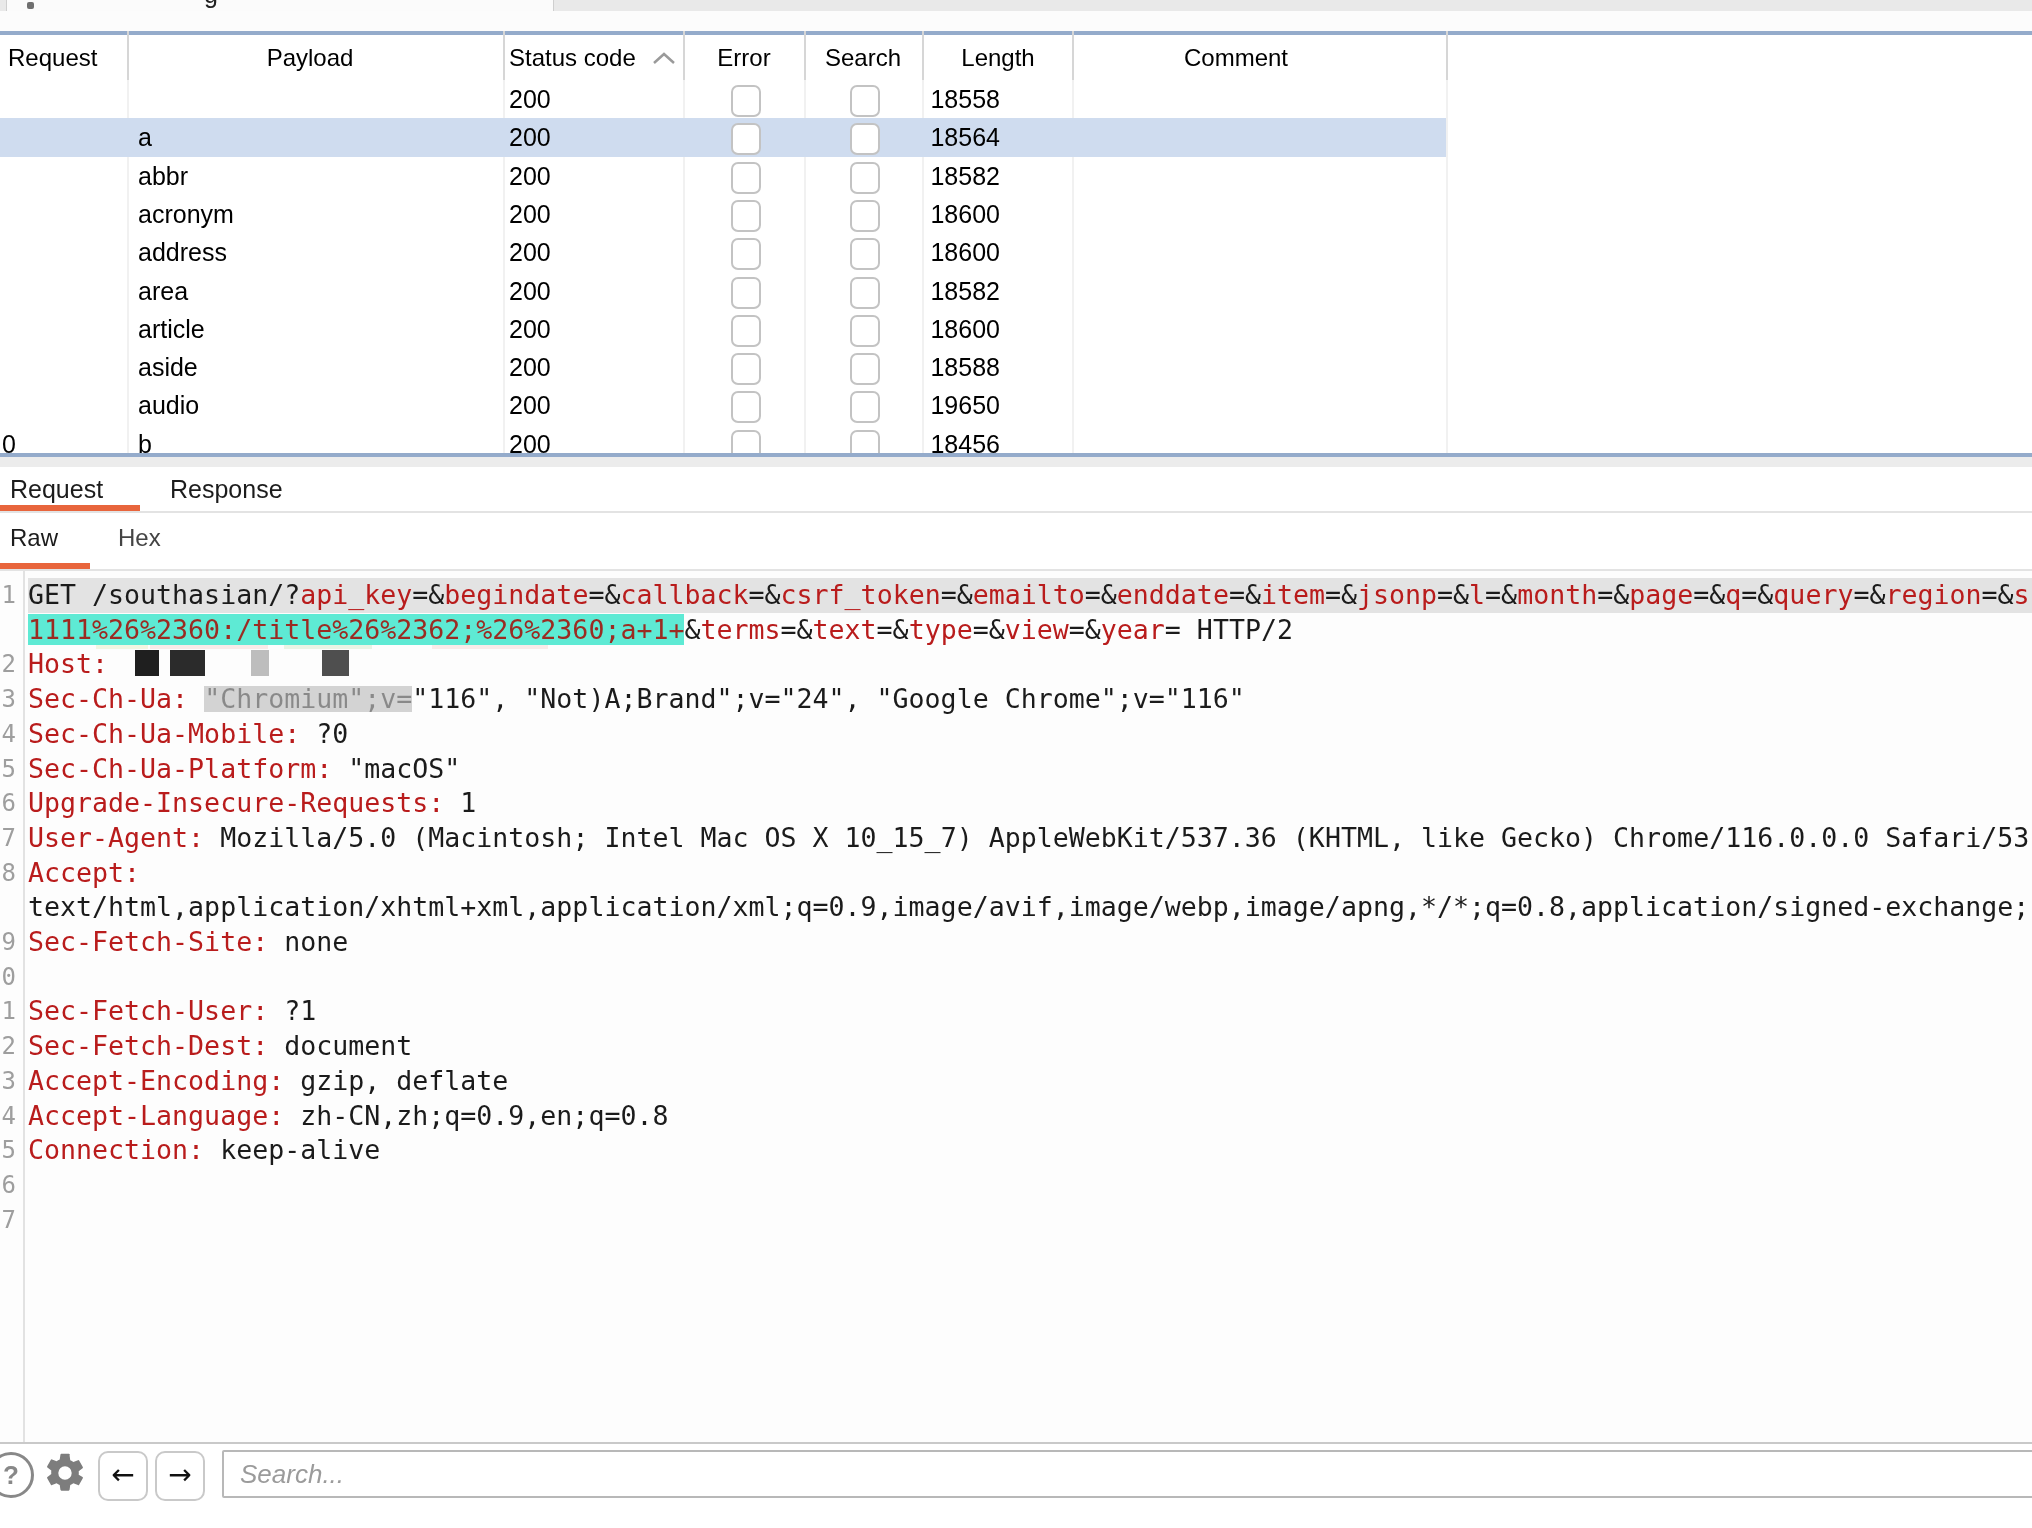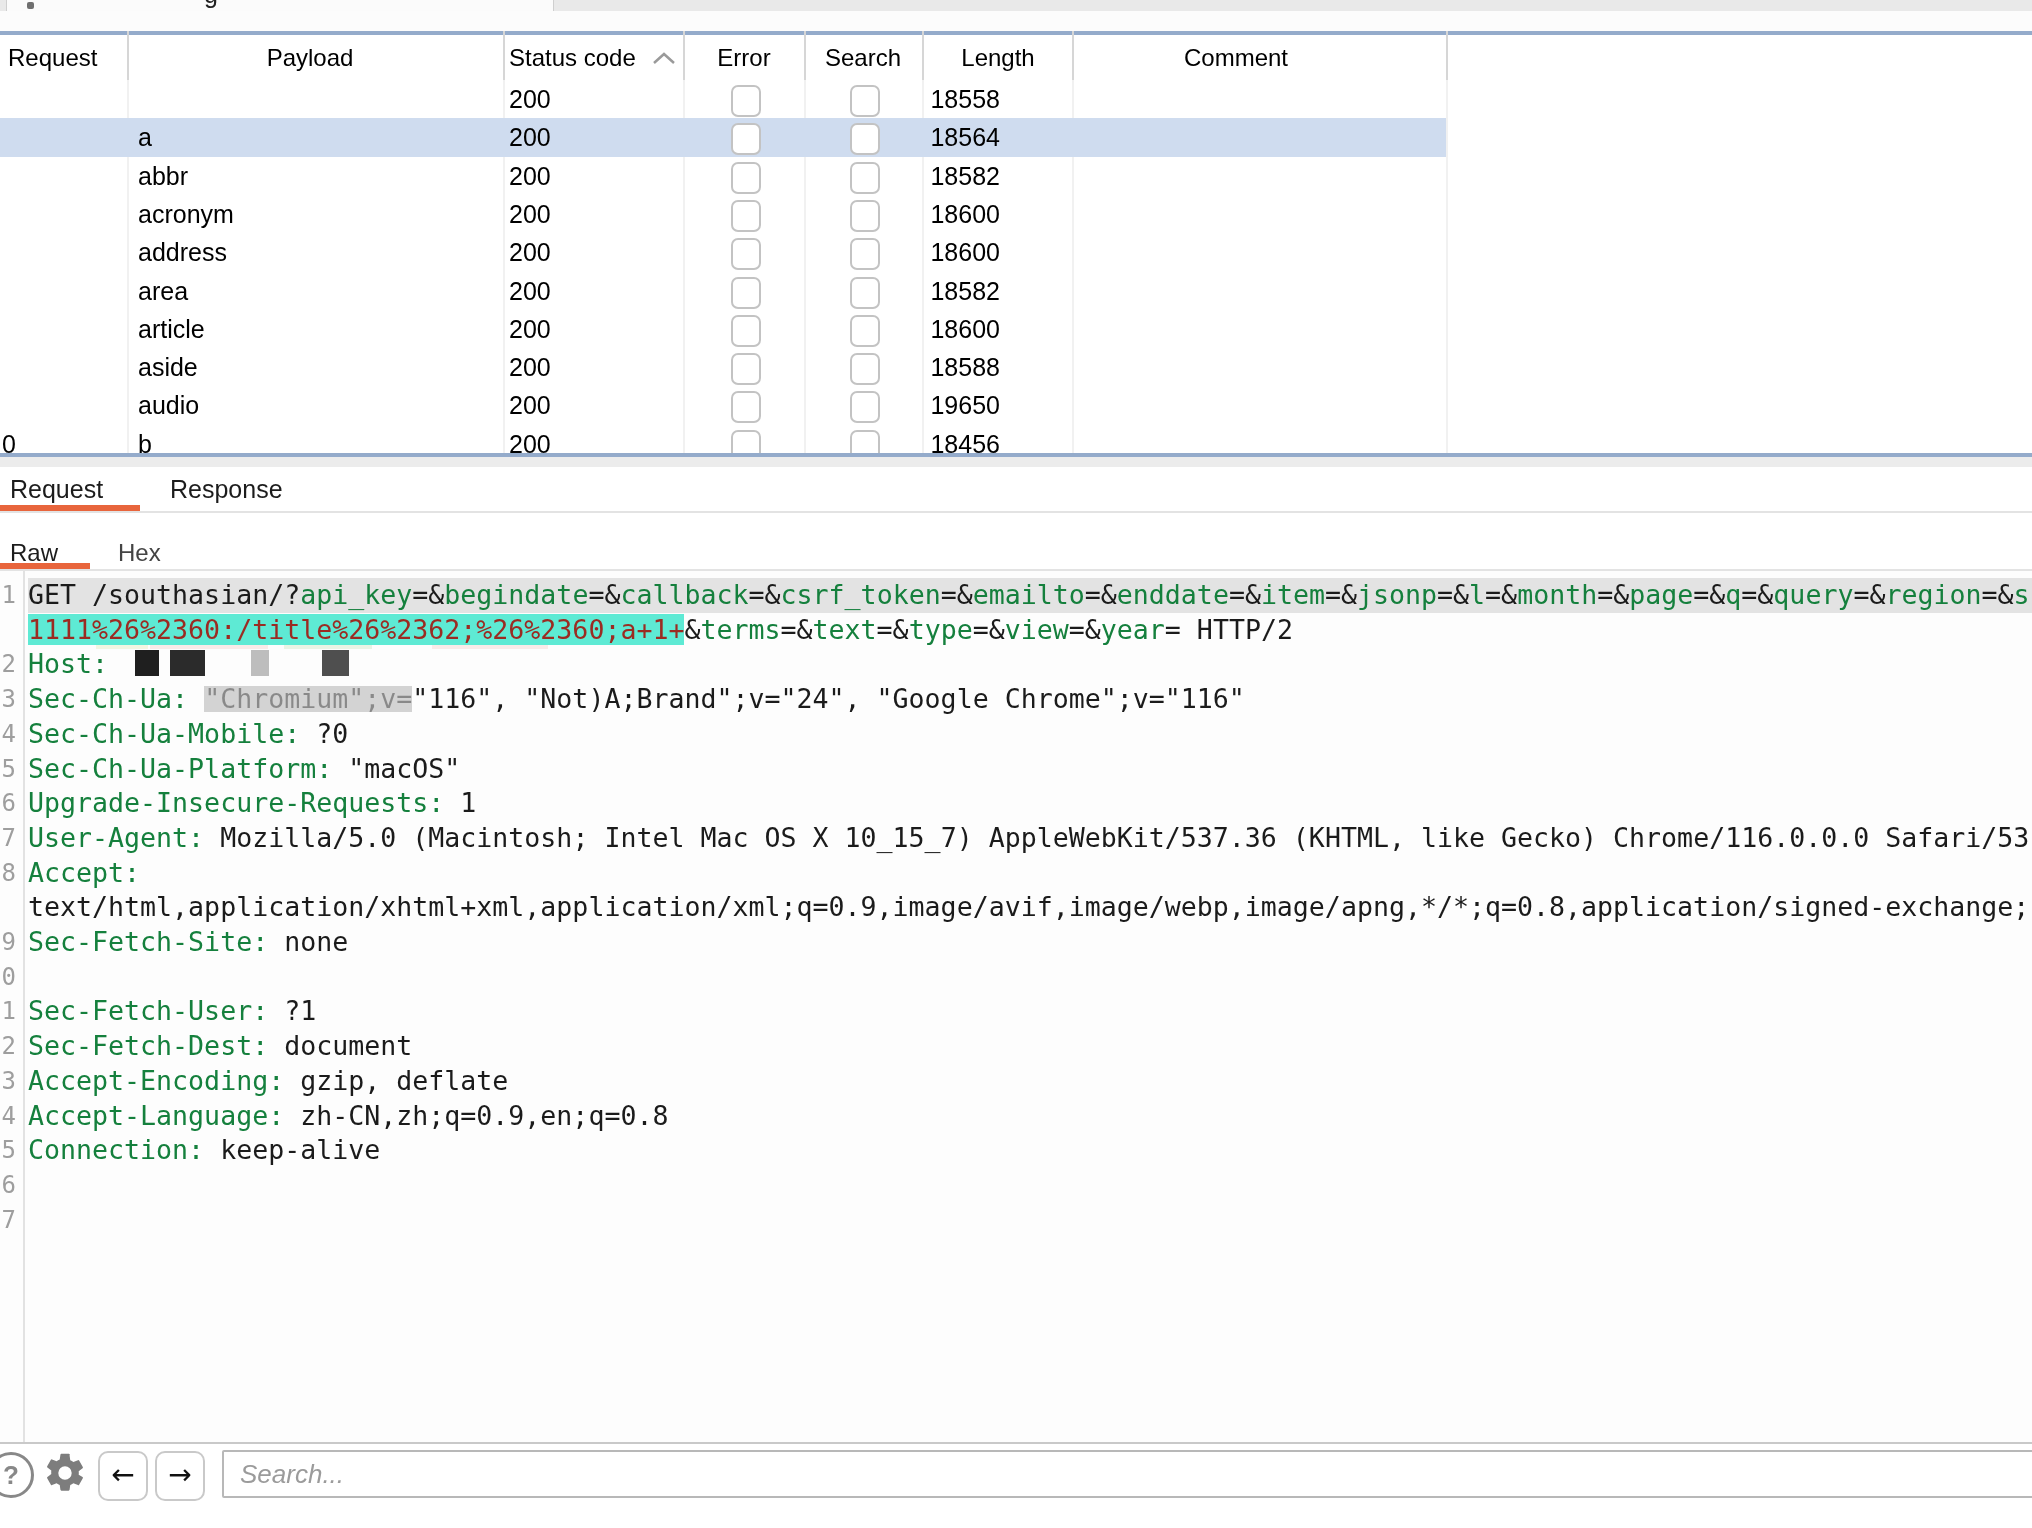--- a/index.html
+++ b/index.html
@@ -44,33 +44,33 @@
 
   
   .maintabs{position:absolute;left:0;top:467px;width:2032px;height:44px;background:#fff;}
   .mtab{position:absolute;top:0;height:44px;line-height:44px;font-size:25px;color:#1c1c1c;}
   #tab-request{left:10px;} #tab-response{left:170px;}
   .underline{position:absolute;height:6px;background:#e8653c;}
   #ul-request{left:0;top:505px;width:140px;}
   .divider{position:absolute;left:0;width:2032px;height:2px;background:#e3e3e3;}
   #div1{top:511px;} #div2{top:569px;}
   .subtabs{position:absolute;left:0;top:513px;width:2032px;height:50px;background:#fff;}
-  .stab{position:absolute;top:0;height:50px;line-height:50px;font-size:24px;color:#1c1c1c;margin-top:15px;}
+  .stab{position:absolute;top:0;height:50px;line-height:50px;font-size:24px;color:#1c1c1c;}
   #tab-raw{left:10px;} #tab-hex{left:118px;color:#444;}
   #ul-raw{left:0;top:563px;width:90px;}
 
   
   .editor{position:absolute;left:0;top:571px;width:2032px;height:871px;background:#fdfdfd;
           border-bottom:2px solid #c9c9c9;font-family:"DejaVu Sans Mono",monospace;}
   .gutterline{position:absolute;left:23px;top:0;width:2px;height:871px;background:#e2e2e2;}
   .eline{position:absolute;left:0;right:0;height:34.7px;line-height:34.7px;font-size:26.6px;}
   .lnum{position:absolute;left:0;top:0;width:16px;text-align:right;color:#9e9e9e;font-size:24px;line-height:34.7px;}
   .ltext{position:absolute;left:28px;top:0;white-space:pre;color:#1b1b1b;}
   .ltext.hlfull{right:0;background:#e3e3e3;}
-  .s-k{color:#1b1b1b;} .s-b{color:#15803d;margin-top:20px;} .s-rh{color:#9b2b22;background:#5eead4;}
+  .s-k{color:#1b1b1b;} .s-b{color:#b91c1c;margin-top:20px;} .s-rh{color:#9b2b22;background:#5eead4;}
   .redact{display:inline-block;height:26px;vertical-align:-3px;}
   .smudge{position:absolute;top:4px;height:26px;background:rgba(190,190,190,0.68);}
   .artifact{position:absolute;top:27px;height:9px;opacity:.75;}
 
   
   .toolbar{position:absolute;left:0;top:1444px;width:2032px;height:58px;background:#fff;}
   .helpicon{position:absolute;left:-12px;top:8px;width:40px;height:40px;border:3px solid #888;
             border-radius:50%;text-align:center;line-height:40px;font-size:26px;font-weight:bold;color:#888;}
   .gearicon{position:absolute;left:42px;top:6px;}
   .navbtn{position:absolute;top:7px;width:46px;height:46px;border:2.5px solid #c9c9c9;border-radius:10px;

